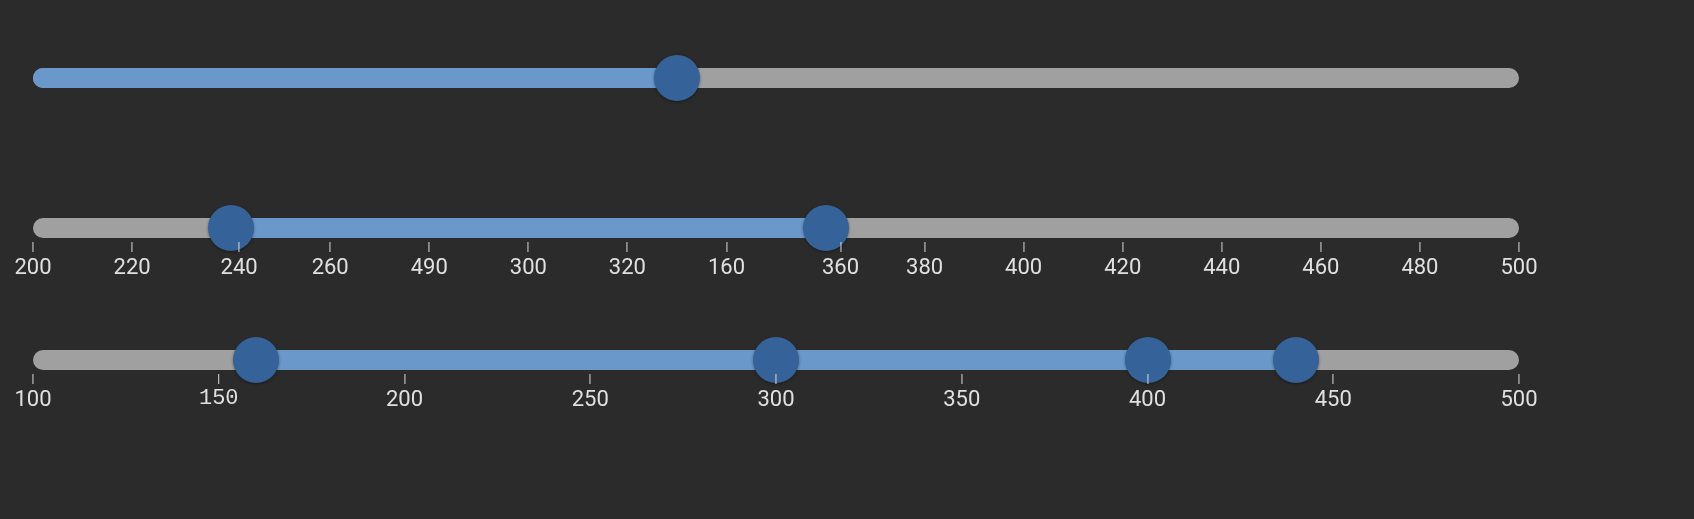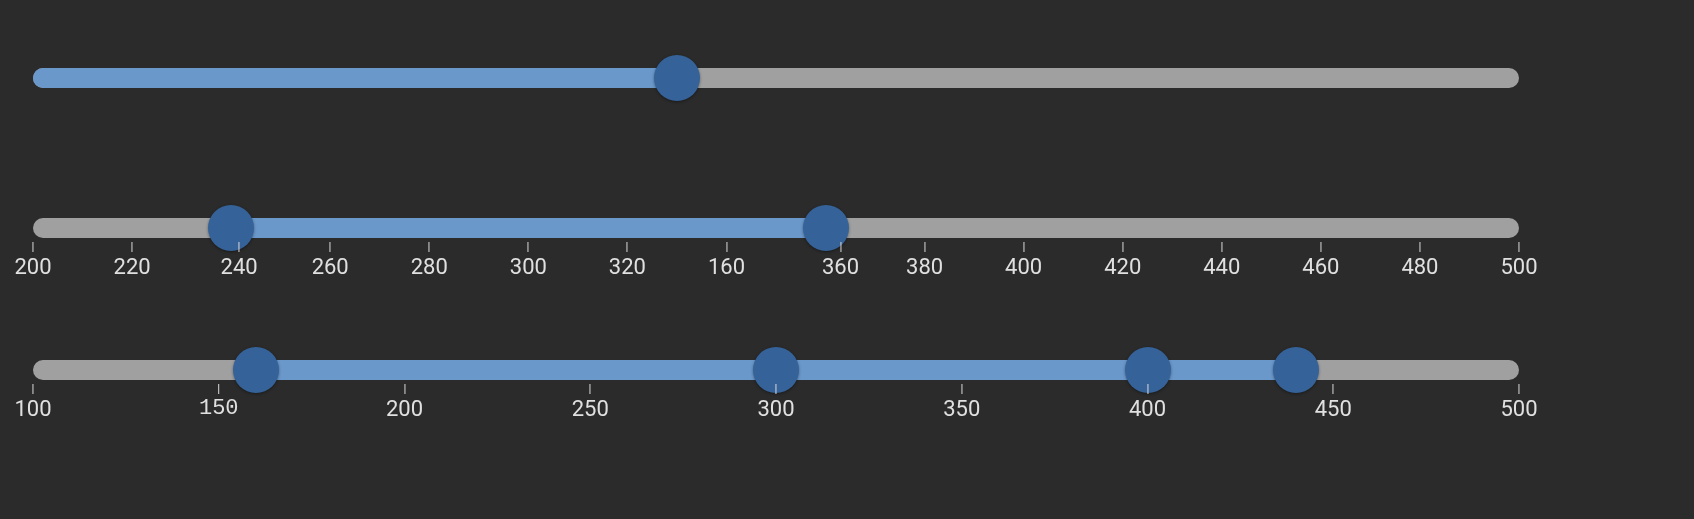--- a/index.html
+++ b/index.html
@@ -89,36 +89,36 @@
     <div class="track">
       <div class="fill" style="left: 13.3333%; width: 40%;"></div>
       <div class="thumb" style="left: 13.3333%;"></div>
       <div class="thumb" style="left: 53.3333%;"></div>
     </div>
     <div class="ticks">
         <div class="tick" style="left: 0%;"><span class="mark"></span><span class="lbl">200</span></div>
         <div class="tick" style="left: 6.66667%;"><span class="mark"></span><span class="lbl">220</span></div>
         <div class="tick" style="left: 13.3333%; margin-left: 8px;"><span class="mark"></span><span class="lbl">240</span></div>
         <div class="tick" style="left: 20%;"><span class="mark"></span><span class="lbl">260</span></div>
-        <div class="tick" style="left: 26.6667%;"><span class="mark"></span><span class="lbl">280</span></div>
+        <div class="tick" style="left: 26.6667%;"><span class="mark"></span><span class="lbl">490</span></div>
         <div class="tick" style="left: 33.3333%;"><span class="mark"></span><span class="lbl">300</span></div>
         <div class="tick" style="left: 40%;"><span class="mark"></span><span class="lbl">320</span></div>
         <div class="tick" style="left: 46.6667%;"><span class="mark"></span><span class="lbl">160</span></div>
         <div class="tick" style="left: 53.3333%; margin-left: 15px;"><span class="mark"></span><span class="lbl">360</span></div>
         <div class="tick" style="left: 60%;"><span class="mark"></span><span class="lbl">380</span></div>
         <div class="tick" style="left: 66.6667%;"><span class="mark"></span><span class="lbl">400</span></div>
         <div class="tick" style="left: 73.3333%;"><span class="mark"></span><span class="lbl">420</span></div>
         <div class="tick" style="left: 80%;"><span class="mark"></span><span class="lbl">440</span></div>
         <div class="tick" style="left: 86.6667%;"><span class="mark"></span><span class="lbl">460</span></div>
         <div class="tick" style="left: 93.3333%;"><span class="mark"></span><span class="lbl">480</span></div>
         <div class="tick" style="left: 100%;"><span class="mark"></span><span class="lbl">500</span></div>
       </div>
   </div>
 
-  <div class="slider" style="top:360px">
+  <div class="slider" style="top:350px">
     <div class="track">
       <div class="fill" style="left: 15%; width: 70%;"></div>
       <div class="thumb" style="left: 15%;"></div>
       <div class="thumb" style="left: 50%;"></div>
       <div class="thumb" style="left: 75%;"></div>
       <div class="thumb" style="left: 85%;"></div>
     </div>
     <div class="ticks">
         <div class="tick" style="left: 0%;"><span class="mark"></span><span class="lbl">100</span></div>
         <div class="tick" style="left: 12.5%; font-family: Liberation Mono, monospace;"><span class="mark"></span><span class="lbl">150</span></div>

